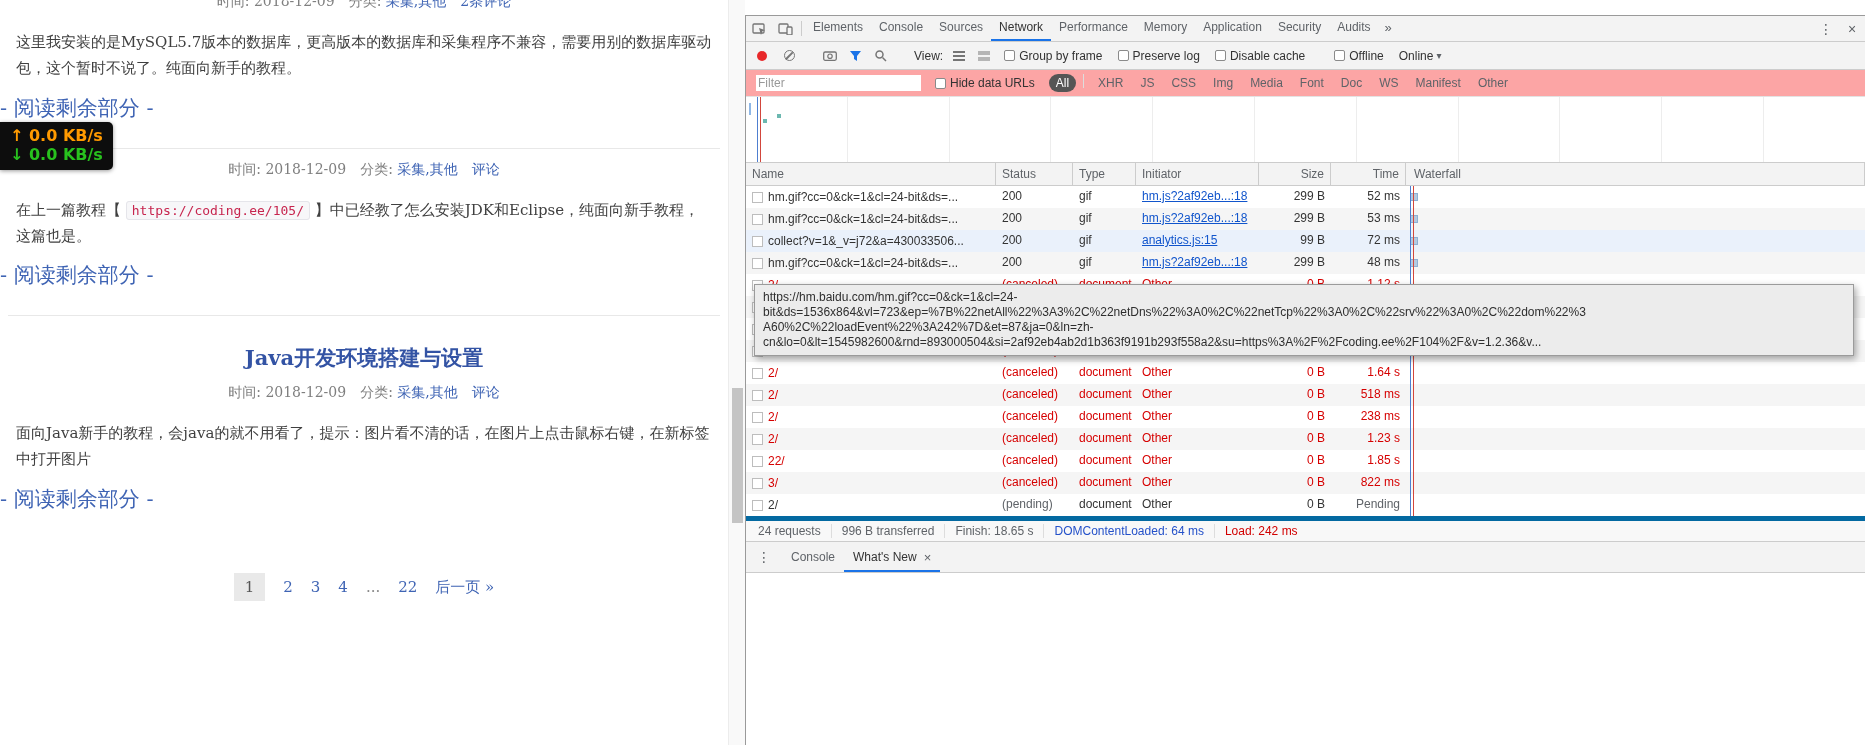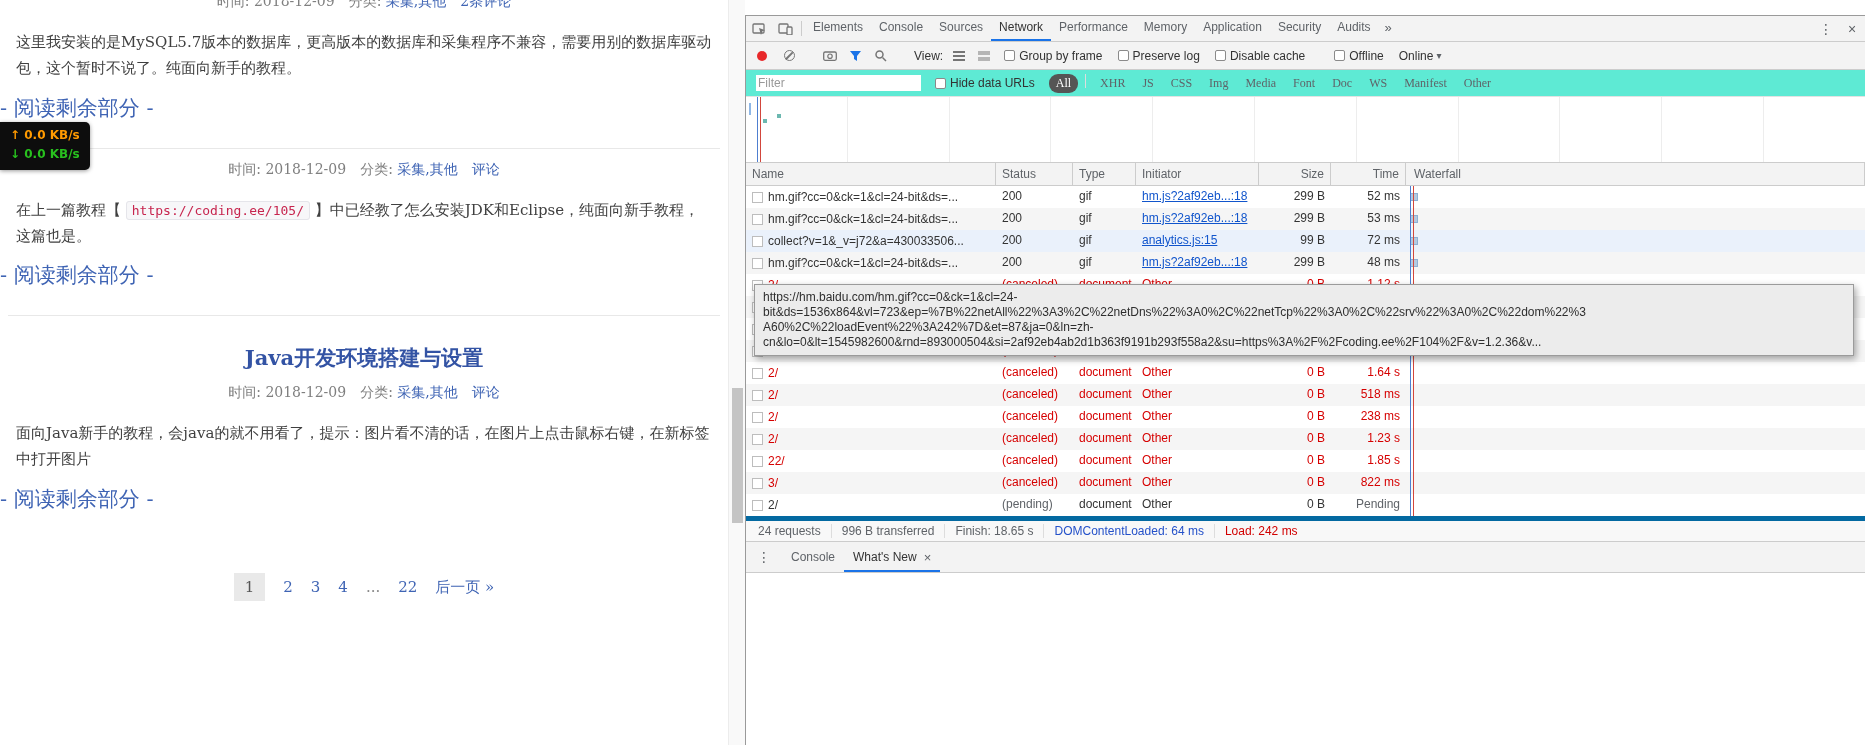--- a/index.html
+++ b/index.html
@@ -16,21 +16,21 @@
   .meta a{color:#3f64b4;text-decoration:none;}
   .post-body{margin:18px 16px 0;font-size:15px;line-height:1.75;}
   .read-more{margin-top:12px;font-size:21px;}
   .read-more a{color:#3f64b4;text-decoration:none;}
   hr.sep{border:none;border-top:1px solid #e8e8e8;margin:26px 8px 0;}
   h2.post-title{text-align:center;font-size:21px;color:#3353a4;margin:28px 0 0;font-weight:bold;}
   .meta-line{margin-top:12px;}
   .code-chip{font-family:"DejaVu Sans Mono","Liberation Mono",monospace;font-size:13px;color:#c7254e;
              background:#f7f7f9;border:1px solid #e5e5ea;border-radius:3px;padding:1px 5px;}
   .speed-box{position:absolute;left:0;top:122px;background:#0d0d0d;padding:4px 10px 6px;
-             border-radius:0 5px 5px 0;font-family:"DejaVu Sans",sans-serif;font-size:12px;
+             border-radius:0 5px 5px 0;font-family:"DejaVu Sans",sans-serif;font-size:16px;
              font-weight:bold;line-height:19px;box-shadow:0 1px 4px rgba(0,0,0,.4);}
   .speed-up{color:#ff9a00;}
   .speed-down{color:#28c11e;}
   .pagination{margin-top:60px;text-align:center;font-size:15px;}
   .pg-cur{display:inline-block;background:#e9e9e9;color:#555;padding:5px 11px;margin:0 9px;}
   .pagination a{color:#3f64b4;text-decoration:none;margin:0 9px;}
   .pg-ell{color:#888;margin:0 9px;}
 
   
   .page-scrollbar{position:absolute;left:728px;top:0;width:17px;height:745px;background:#f9f9f9;
@@ -56,25 +56,25 @@
   .clear-ic::after{content:"";position:absolute;left:-1px;top:3.5px;width:10px;height:1.5px;background:#777;transform:rotate(-45deg);}
   .tb-ic{display:flex;align-items:center;justify-content:center;width:18px;}
   .tb-label{color:#333;margin-left:4px;}
   .cb{width:11px;height:11px;border:1px solid #8a8a8a;border-radius:2px;background:#fff;margin-right:4px;flex:none;}
   .cb-label{display:flex;align-items:center;color:#333;margin:0 4px;white-space:nowrap;}
   .dd{display:flex;align-items:center;color:#333;margin:0 4px;gap:3px;white-space:nowrap;}
   .caret{color:#5f6368;font-size:10px;}
   .ic-bars{width:12px;height:10px;background:linear-gradient(to bottom,#757575 0 2px,transparent 2px 4px,#757575 4px 6px,transparent 6px 8px,#757575 8px 10px);}
   .ic-bigrows{width:12px;height:10px;background:linear-gradient(to bottom,#b5b5b5 0 4px,transparent 4px 6px,#b5b5b5 6px 10px);}
 
-  .dt-filterbar{height:27px;background:#5eead4;border-bottom:1px solid #e3e3e3;display:flex;align-items:center;
+  .dt-filterbar{height:27px;background:#fca5a5;border-bottom:1px solid #e3e3e3;display:flex;align-items:center;
                 padding:0 10px;gap:10px;}
   .filter-input{border:none;outline:none;width:165px;font:12px "Liberation Sans",sans-serif;color:#333;}
   .filter-input::placeholder{color:#999;}
-  .pill-wrap{display:flex;align-items:flex-start;gap:3px;font-family:Liberation Serif, serif;}
+  .pill-wrap{display:flex;align-items:flex-start;gap:3px;}
   .pill{padding:2px 7px;color:#5f6368;border-radius:9px;white-space:nowrap;}
   .pill.sel{background:#555;color:#fff;}
   .pill-sep{width:1px;height:14px;background:#ddd;margin:0 4px;}
 
   .ruler{height:19px;display:flex;border-bottom:1px solid #e6e6e6;color:#888;font-size:11px;}
   .ruler div{flex:1;text-align:right;line-height:18px;padding-right:3px;overflow:hidden;white-space:nowrap;}
 
   .overview{height:66px;position:relative;border-bottom:1px solid #ccc;
             background:repeating-linear-gradient(to right,#fff 0px,#fff 100.8px,#ededed 100.8px,#ededed 101.8px);}
   .ov-line{position:absolute;top:0;bottom:0;width:1px;}

